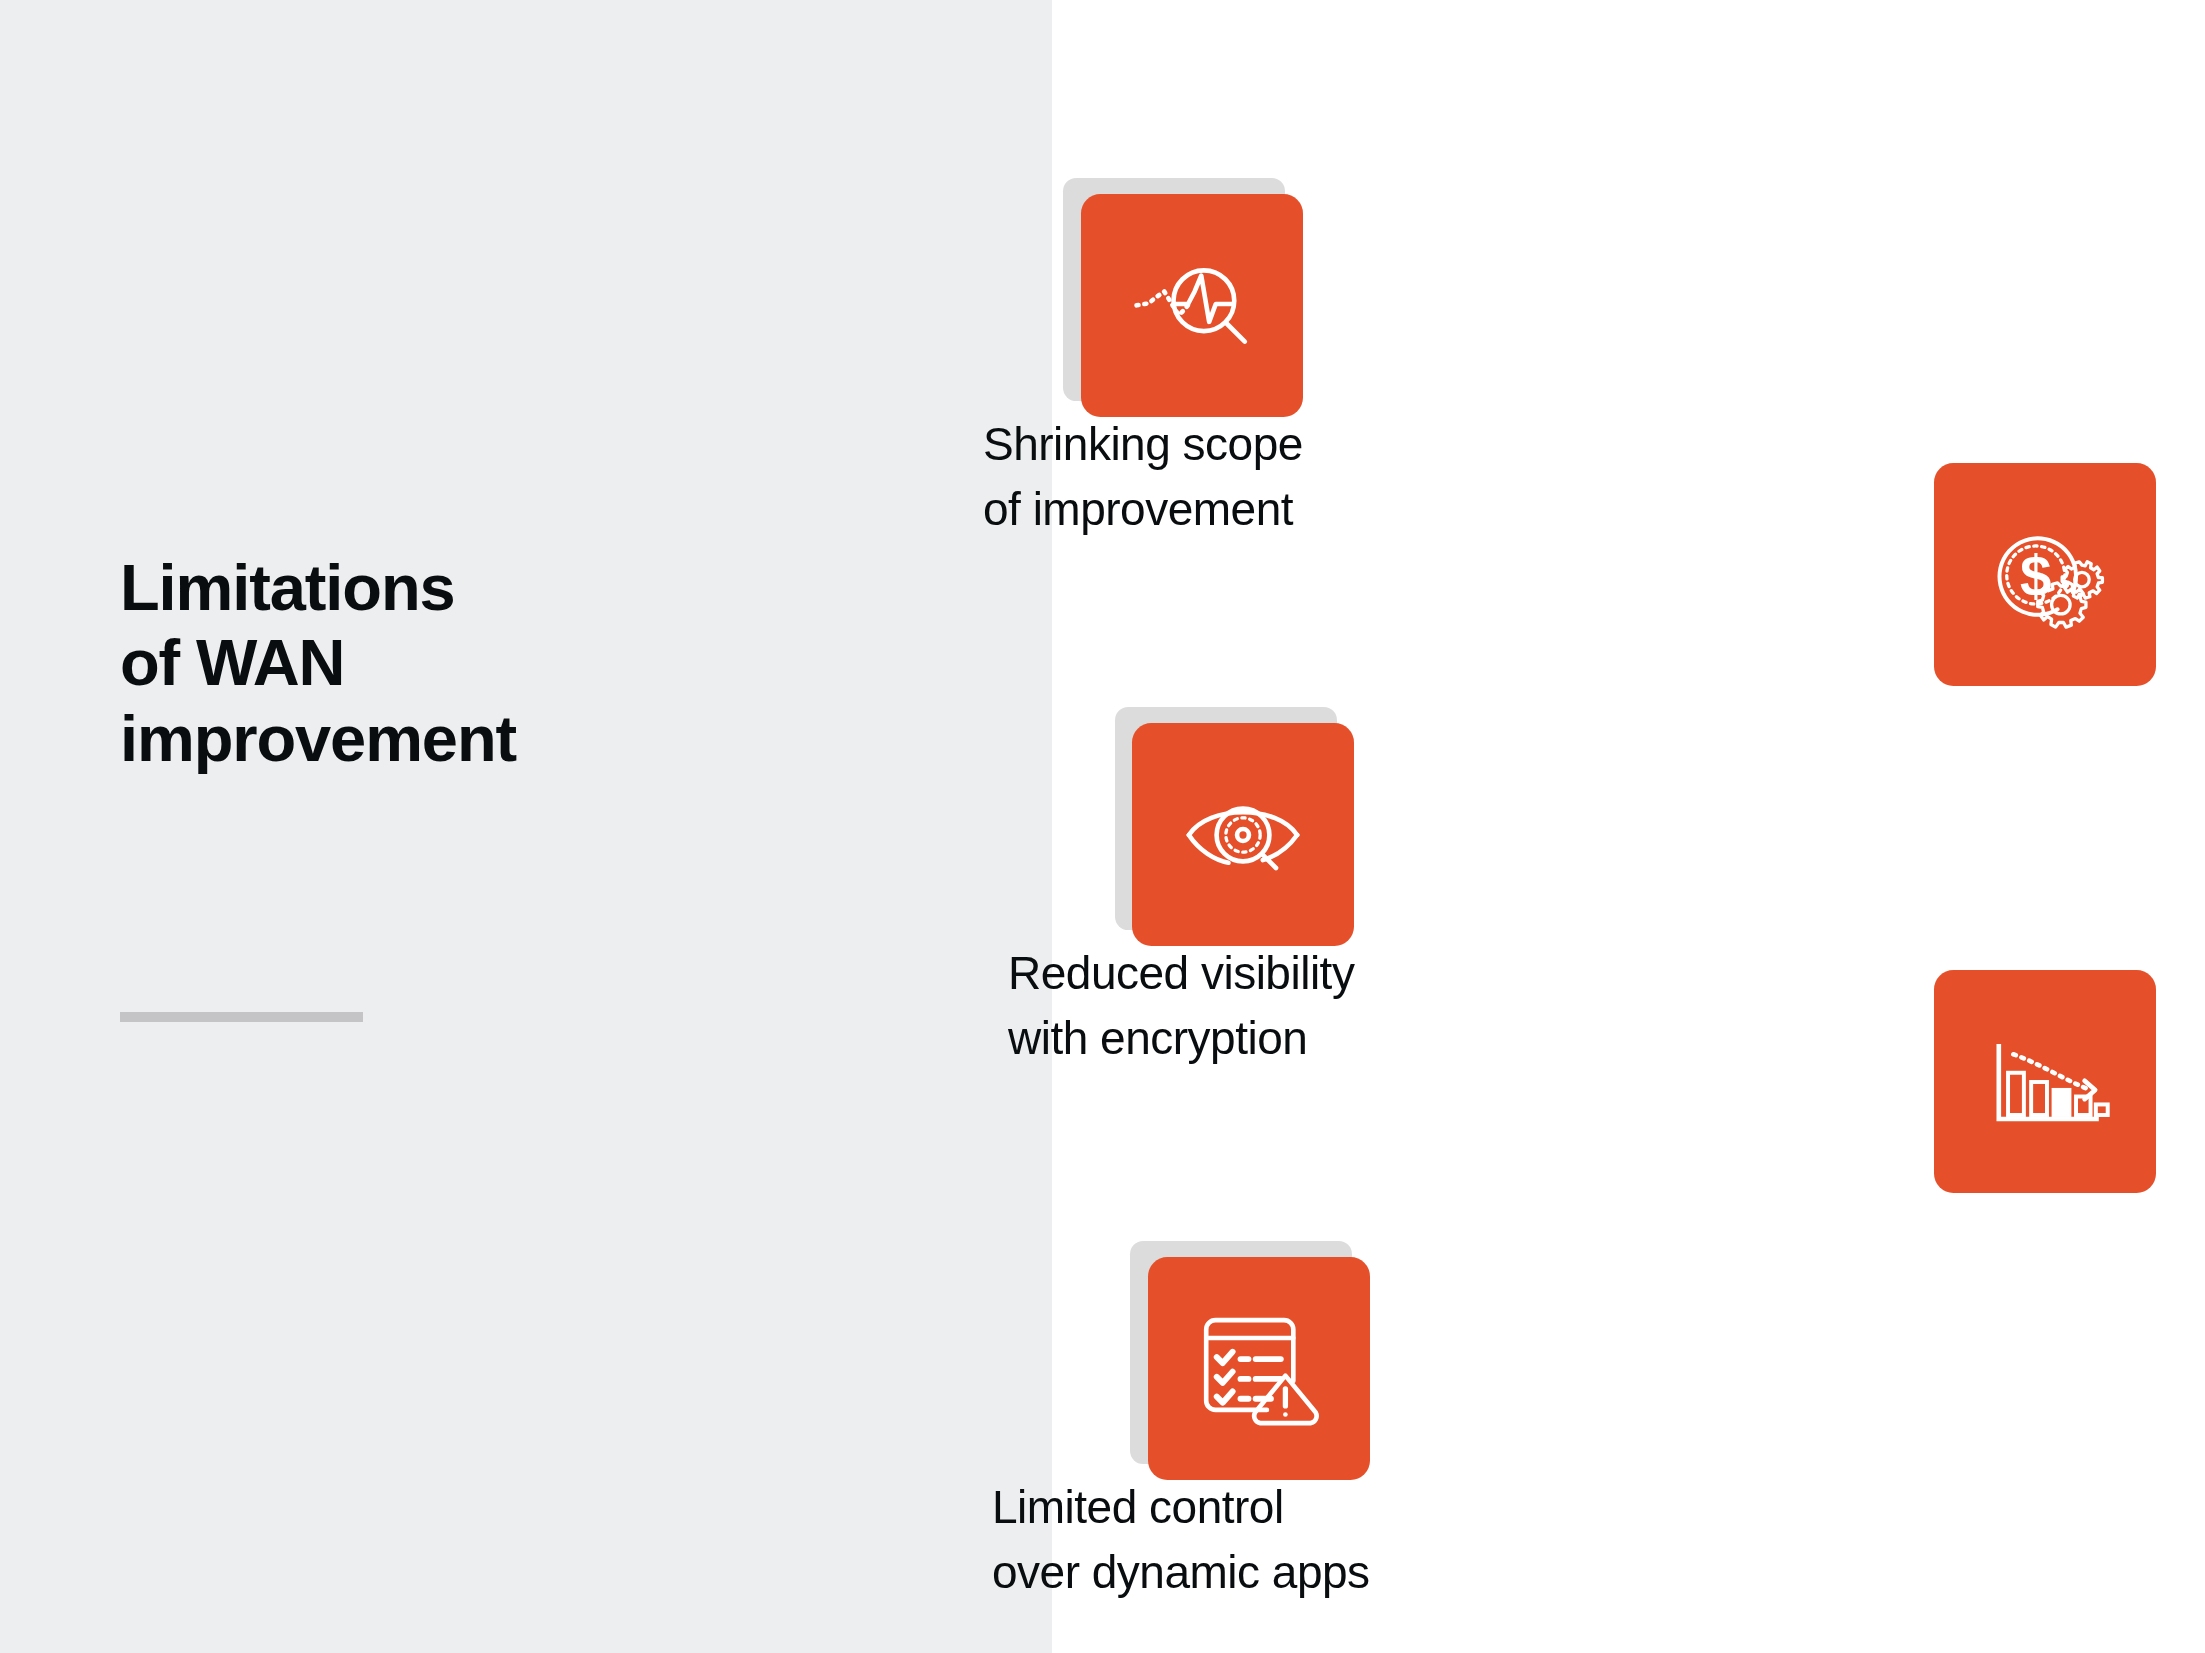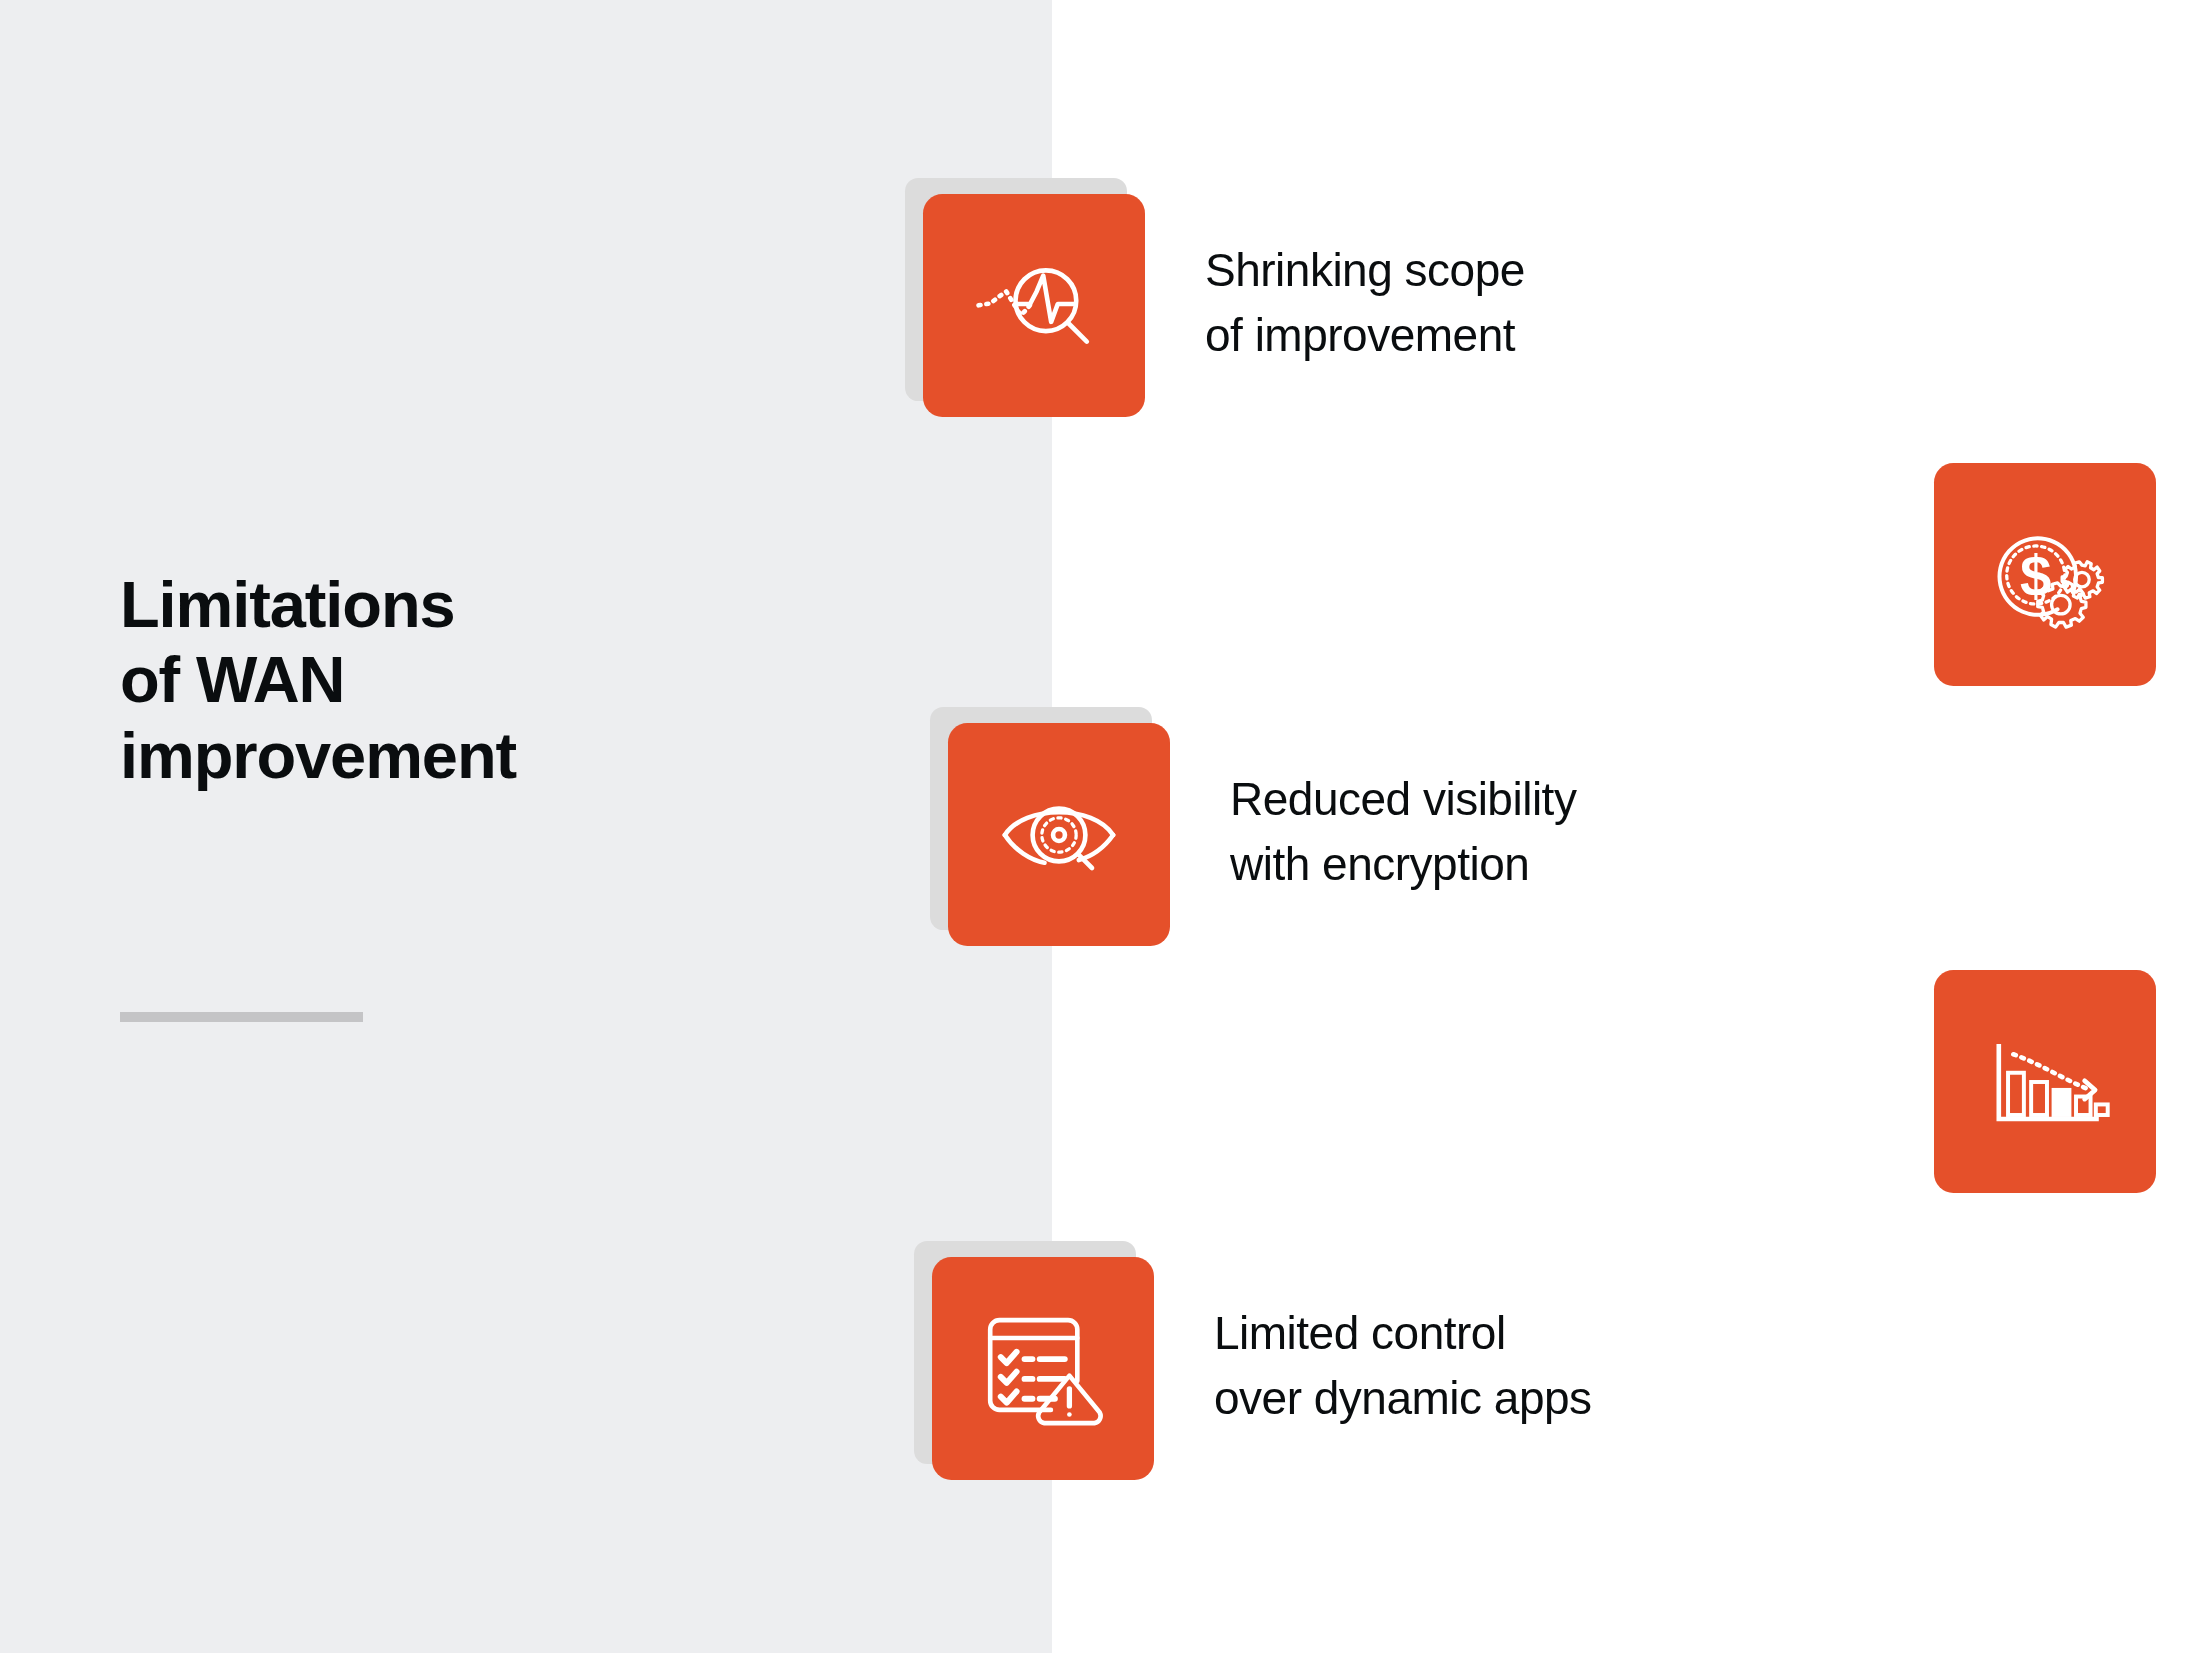--- a/index.html
+++ b/index.html
@@ -21,21 +21,21 @@
   }
   .bg-right{
     position:absolute;left:1052px;top:0;
     width:1888px;height:1654px;
     background:#ffffff;
   }
 
   
   .title-block{
     position:absolute;
-    left:120px;top:567px;
+    left:120px;top:550px;
     width:838px;
   }
   .title-line{
     display:block;
     font-size:65px;
     line-height:1.16;
     font-weight:700;
     letter-spacing:-1.1px;
     color:#0a0d0f;
     white-space:nowrap;
@@ -44,21 +44,22 @@
     position:absolute;
     left:120px;top:1012px;
     width:243px;height:9.7px;
     background:#c4c4c6;
   }
 
   
   .item{
     position:absolute;
     display:flex;
-    align-items:center;
+    align-items:flex-end;
+    flex-direction:column;
   }
 
   
   .tile-wrap{
     position:relative;
     width:222px;height:223px;
     flex:0 0 auto;
   }
   .tile-shadow{
     position:absolute;

